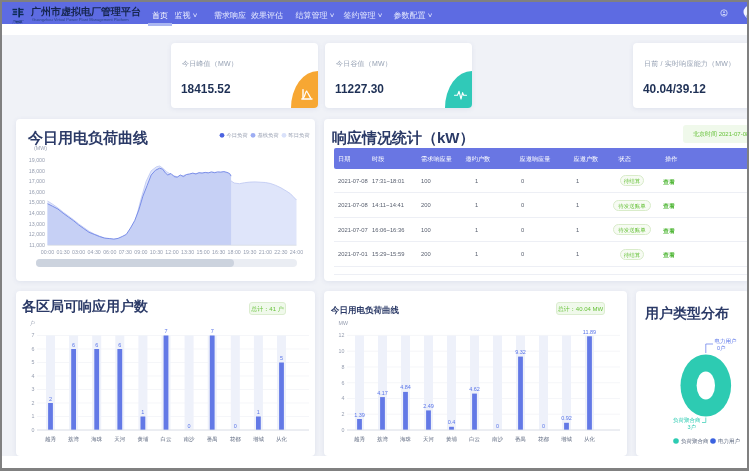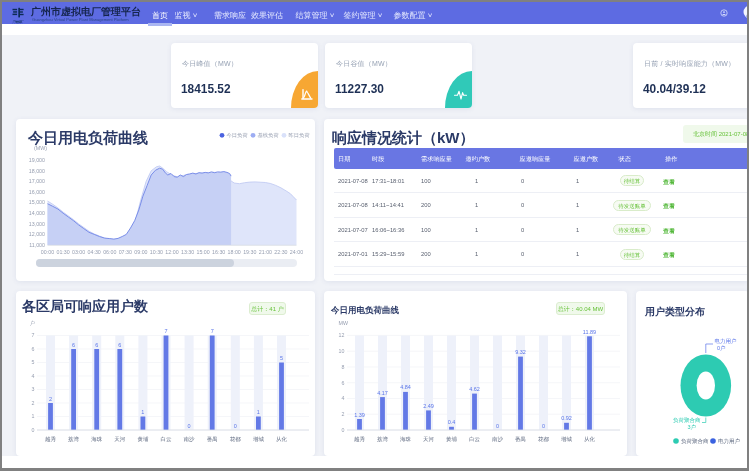--- a/index.html
+++ b/index.html
@@ -313,21 +313,21 @@
       <text x="242.5" y="129.3" text-anchor="middle" class="bv">0.92</text>
       <text x="242.5" y="149.5" text-anchor="middle" class="cat">增城</text>
       <rect x="261.0" y="44.5" width="9" height="94.5" fill="#eef1fa"></rect>
       <rect x="263.1" y="45.3" width="4.8" height="93.7" fill="#6379e6"></rect>
       <text x="265.5" y="42.8" text-anchor="middle" class="bv">11.89</text>
       <text x="265.5" y="149.5" text-anchor="middle" class="cat">从化</text>
       <line x1="23" y1="139" x2="296" y2="139" stroke="#d6dae3" stroke-width="0.8"></line>
 </svg>
 
 <div class="panel" style="left:633.5px;top:289px;width:113.5px;height:164.5px"></div>
-<div class="ptitle" style="left:643px;top:302.5px;font-size:10px">用户类型分布</div>
+<div class="ptitle" style="left:643px;top:302.5px;font-size:14px">用户类型分布</div>
 <svg style="position:absolute;left:633.5px;top:289px" width="113.5" height="164" viewBox="0 0 113.5 164">
   <ellipse cx="69.8" cy="94.5" rx="25.3" ry="31" fill="#2dcbb2"></ellipse>
   <ellipse cx="69.8" cy="94.5" rx="9.2" ry="14" fill="#fff"></ellipse>
   <path d="M69.8,62 L69.8,53 L77,53" fill="none" stroke="#5b76e9" stroke-width="0.7"></path>
   <text x="78.5" y="51.5" font-size="5.5" fill="#5b76e9">电力用户</text>
   <text x="81" y="58.5" font-size="5.5" fill="#5b76e9">0户</text>
   <path d="M69.8,126.5 L69.8,131.5 L66,131.5" fill="none" stroke="#2dcbb2" stroke-width="0.7"></path>
   <text x="64.5" y="130.5" font-size="5.5" fill="#2dcbb2" text-anchor="end">负荷聚合商</text>
   <text x="60" y="137.5" font-size="5.5" fill="#2dcbb2" text-anchor="end">3户</text>
   <circle cx="40" cy="150" r="2.8" fill="#2dcbb2"></circle>

